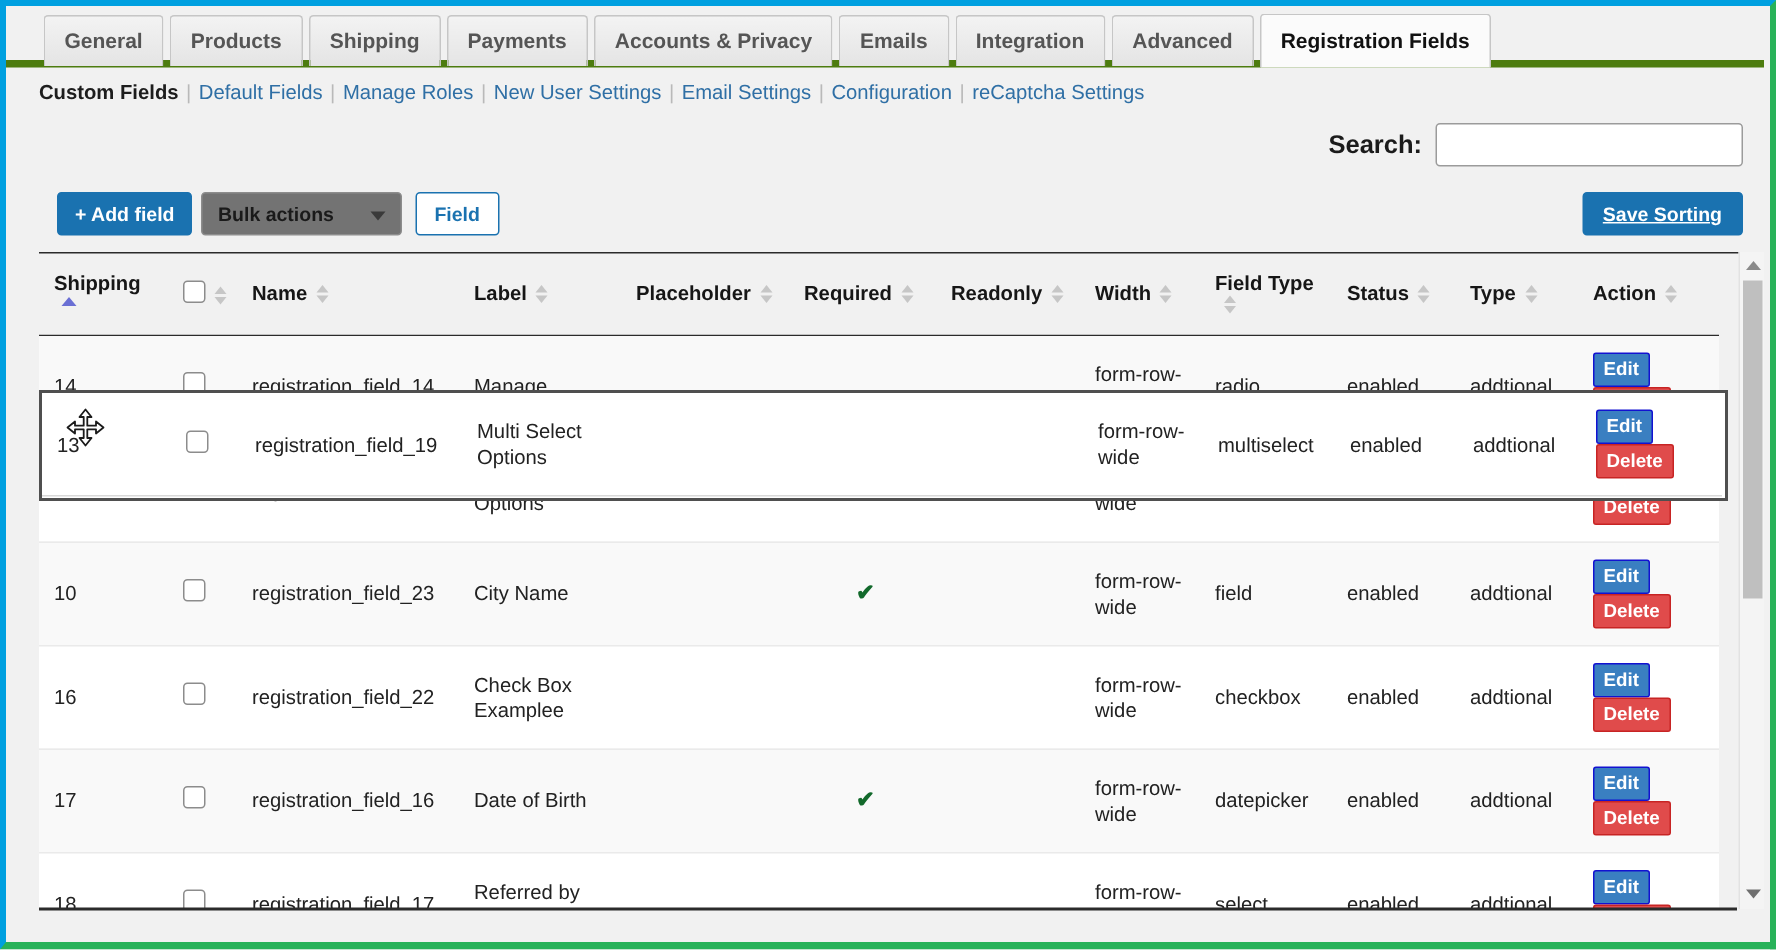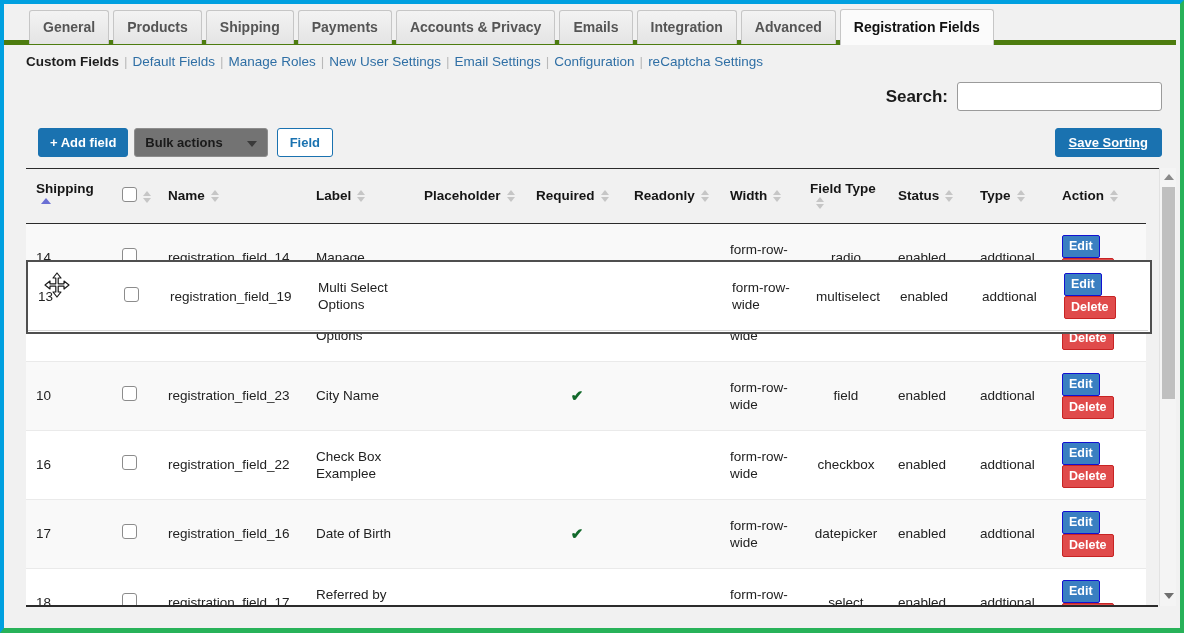--- a/index.html
+++ b/index.html
@@ -259,21 +259,21 @@
 
   
   .c-sort { width: 86px; }
   .c-cb   { width: 46px; }
   .c-name { width: 148px; }
   .c-label{ width: 108px; }
   .c-ph   { width: 112px; }
   .c-req  { width: 98px; }
   .c-ro   { width: 96px; }
   .c-wid  { width: 80px; }
-  .c-ft   { width: 88px; text-align: center; }
+  .c-ft   { width: 88px; }
   .c-st   { width: 82px; }
   .c-ty   { width: 82px; }
   .c-ac   { width: 94px; }
 
   
   .dragghost {
     position: absolute;
     left: 22px;
     top: 256px;
     width: 1126px;

